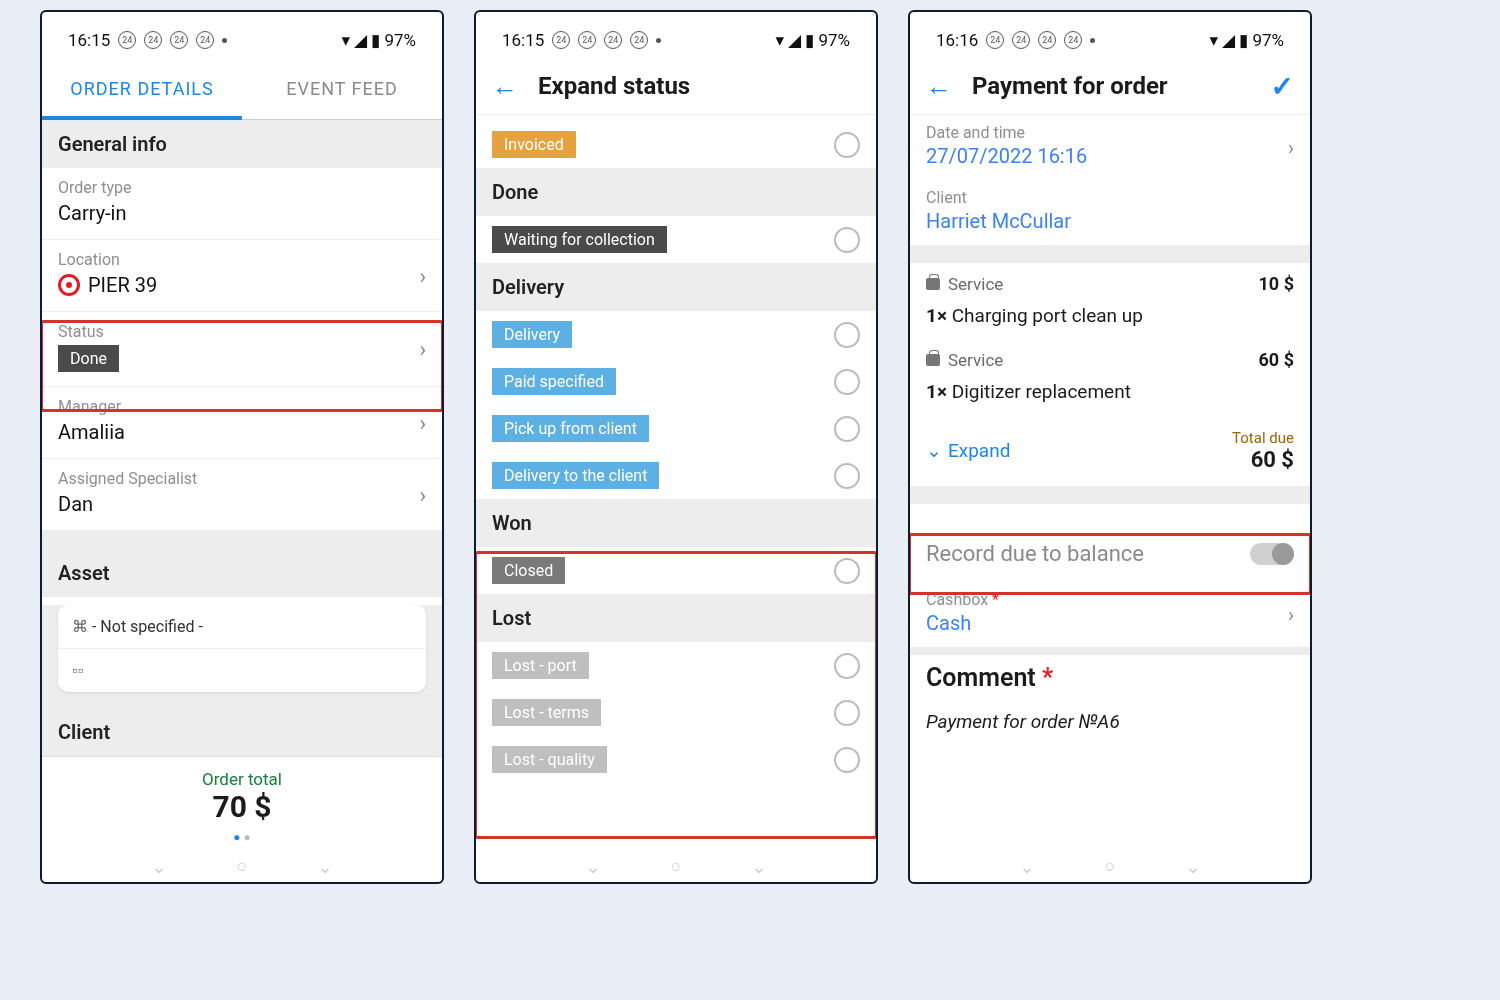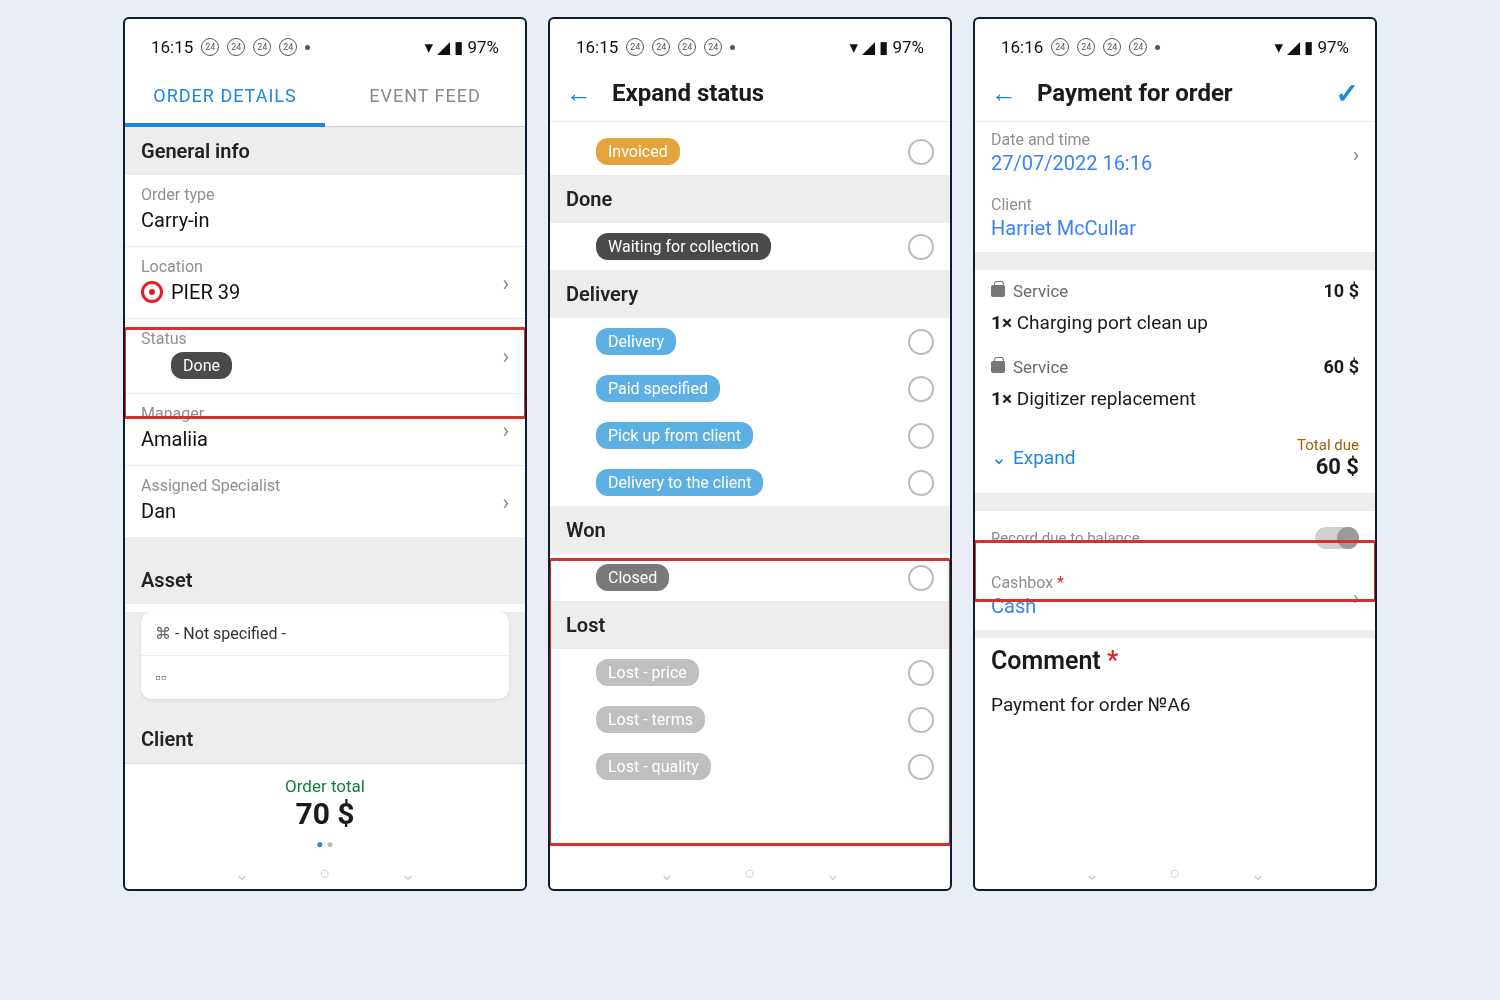--- a/index.html
+++ b/index.html
@@ -8,23 +8,23 @@
     background: #e8edf6;
     font-family: -apple-system, BlinkMacSystemFont, "Segoe UI", Roboto, Arial, sans-serif;
     width: 1500px;
     height: 1000px;
     overflow: hidden;
     color: #1b1b1b;
   }
 
   .stage {
     display: flex;
-    gap: 21px;
-    padding: 17px 40px;
-    justify-content: center;
+    gap: 30px;
+    padding: 10px 40px;
+    justify-content: flex-start;
   }
 
   .phone {
     width: 400px;
     height: 870px;
     border: 2px solid #0d1c2e;
     border-radius: 6px;
     background: #ffffff;
     position: relative;
     overflow: hidden;
@@ -98,22 +98,22 @@
     font-size:22px; color:#888;
   }
 
   .target-dot {
     width:16px; height:16px; border:3px solid #e51c23; border-radius:50%;
     display:inline-flex; align-items:center; justify-content:center;
   }
   .target-dot .inner { width:6px; height:6px; background:#e51c23; border-radius:50%; }
 
   .badge {
-    display:inline-block; padding:4px 12px; border-radius:12px;
-    font-size:16px; color:#fff;margin-left:30px;
+    display:inline-block; padding:4px 12px; border-radius:0;
+    font-size:16px; color:#fff;
   }
   .badge.dark  { background:#4a4a4a; }
   .badge.gray  { background:#7a7a7a; }
   .badge.lgray { background:#bfbfbf; }
   .badge.amber { background:#e6a23c; }
   .badge.sky   { background:#5cb0e3; }
 
   
   .gap { height: 18px; background:#ededed; }
 
@@ -188,31 +188,31 @@
   .svc .price { font-size:18px; font-weight:bold; }
   .svc2 { background:#fff; padding:0 16px 12px 16px; font-size:19px; }
   .expand-row{
     background:#fff; padding: 14px 16px; display:flex; justify-content:space-between; align-items:center;
   }
   .expand { color:#1c87e6; font-size:19px; display:flex; align-items:center; gap:6px;}
   .totaldue-label{ font-size:15px; color:#a16207; }
   .totaldue-val{ font-size:22px; font-weight:bold; text-align:right;}
   .toggle-row {
     background:#fff; padding: 16px 16px; display:flex; justify-content:space-between; align-items:center;
-    font-size:15px; color:#8a8a8a;
+    font-size:22px; color:#8a8a8a;margin-top:21px;
   }
   .toggle {
     width:44px; height:22px; background:#d0d0d0; border-radius:12px; position:relative;
   }
   .toggle .knob{
     width:22px; height:22px; background:#9a9a9a; border-radius:50%;
     position:absolute; right:0; top:0;
   }
   .req { color:#e51c23; }
-  .commentbox { background:#fff; padding: 14px 16px; font-size:19px; flex:1; }
+  .commentbox { background:#fff; padding: 14px 16px; font-size:19px; flex:1;font-style:italic; }
   .bag-icon { width:14px; height:12px; background:#777; border-radius:2px; position:relative; display:inline-block;}
   .bag-icon::before{content:""; position:absolute; top:-4px; left:3px; width:8px; height:4px; border:1.5px solid #777; border-bottom:none; border-radius:3px 3px 0 0;}
 </style>
 </head>
 <body>
 
 <div class="stage">
 
   <div class="phone">
 
@@ -386,21 +386,21 @@
       </div>
 
       <div class="sect-head">Won</div>
       <div class="statusrow">
         <span class="badge gray">Closed</span>
         <span class="radio"></span>
       </div>
 
       <div class="sect-head">Lost</div>
       <div class="statusrow">
-        <span class="badge lgray">Lost - price</span>
+        <span class="badge lgray">Lost - port</span>
         <span class="radio"></span>
       </div>
       <div class="statusrow">
         <span class="badge lgray">Lost - terms</span>
         <span class="radio"></span>
       </div>
       <div class="statusrow">
         <span class="badge lgray">Lost - quality</span>
         <span class="radio"></span>
       </div>

